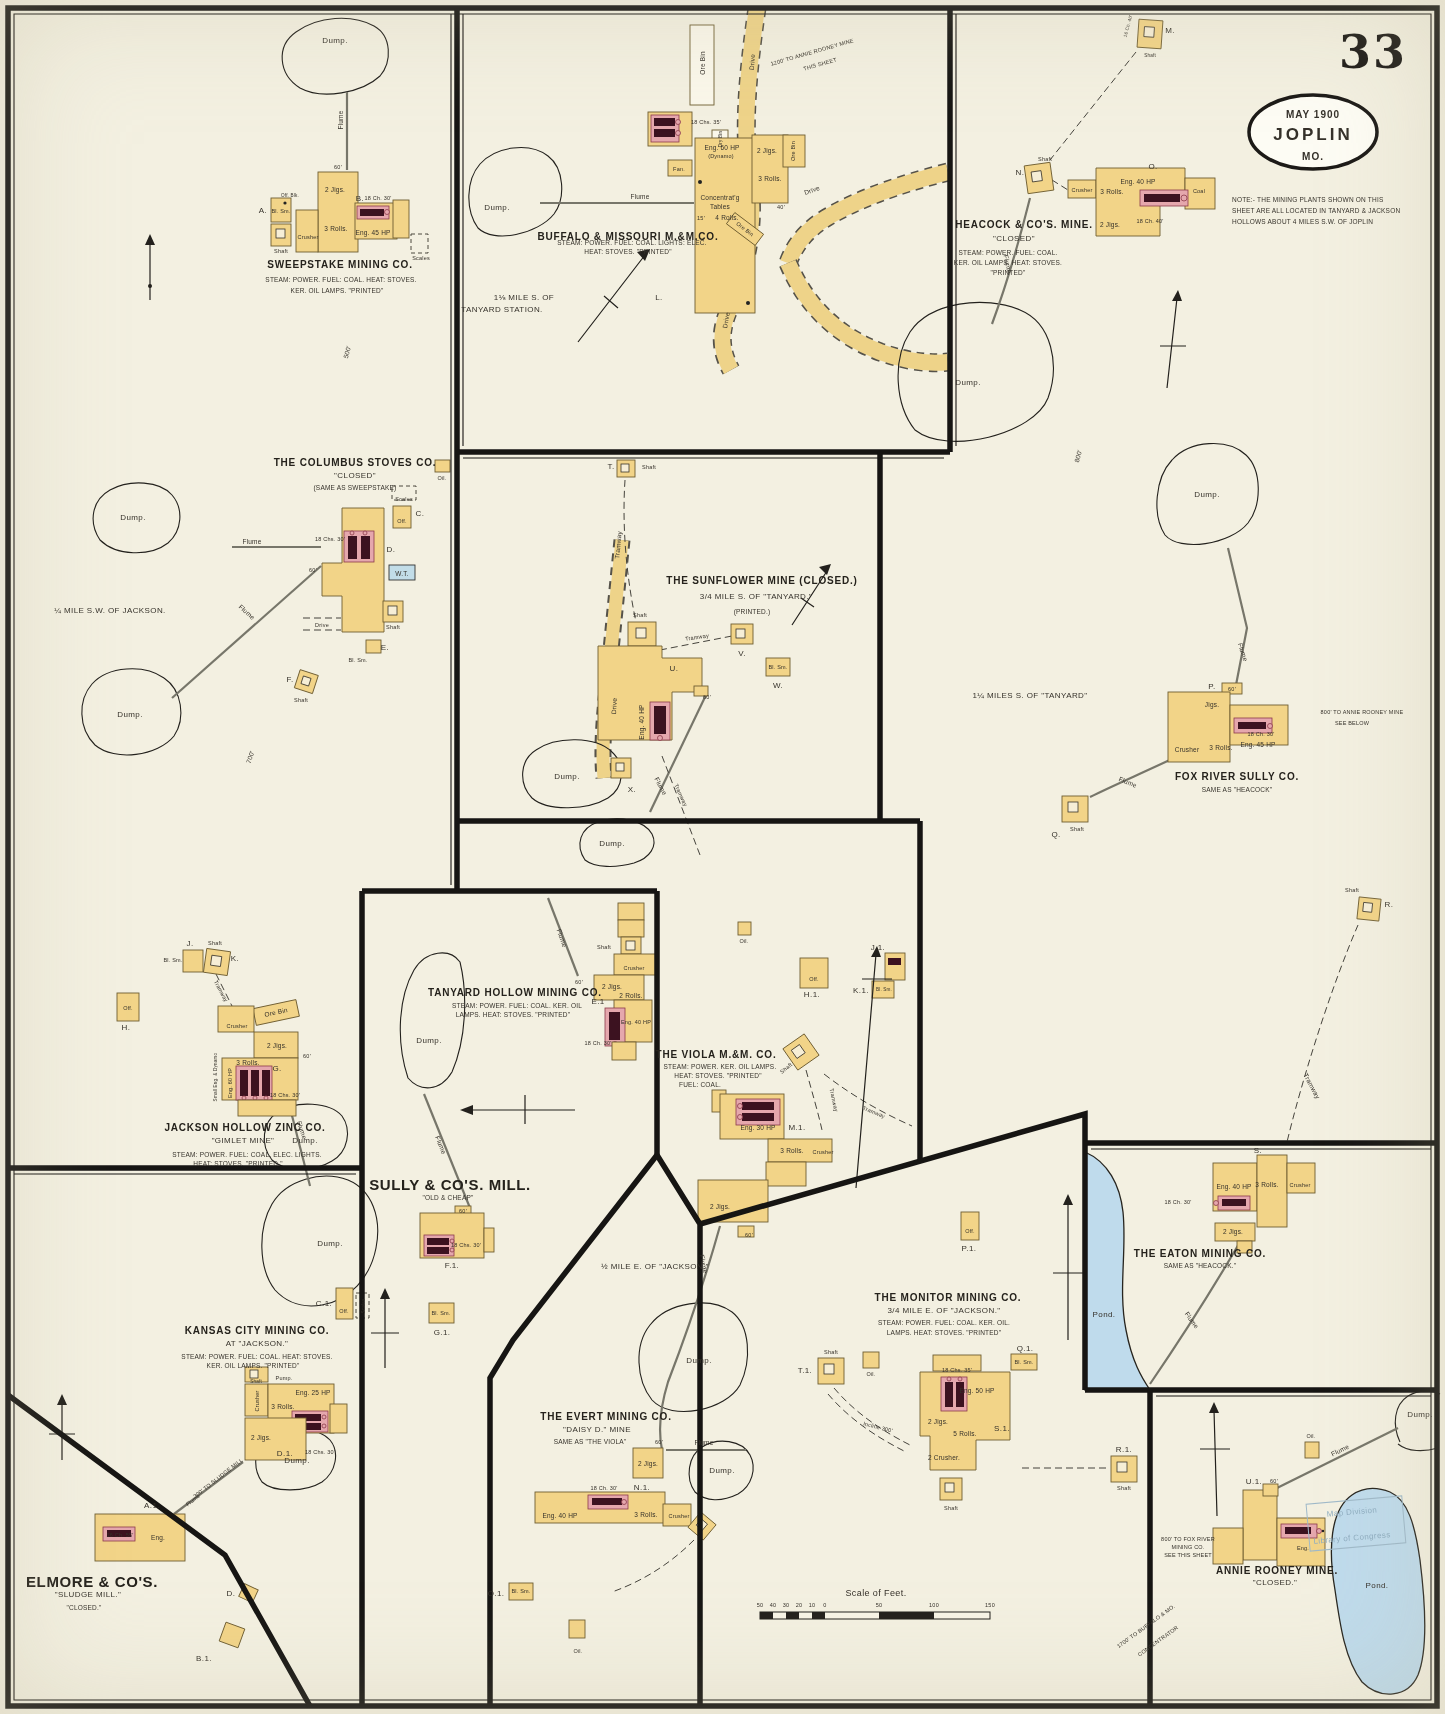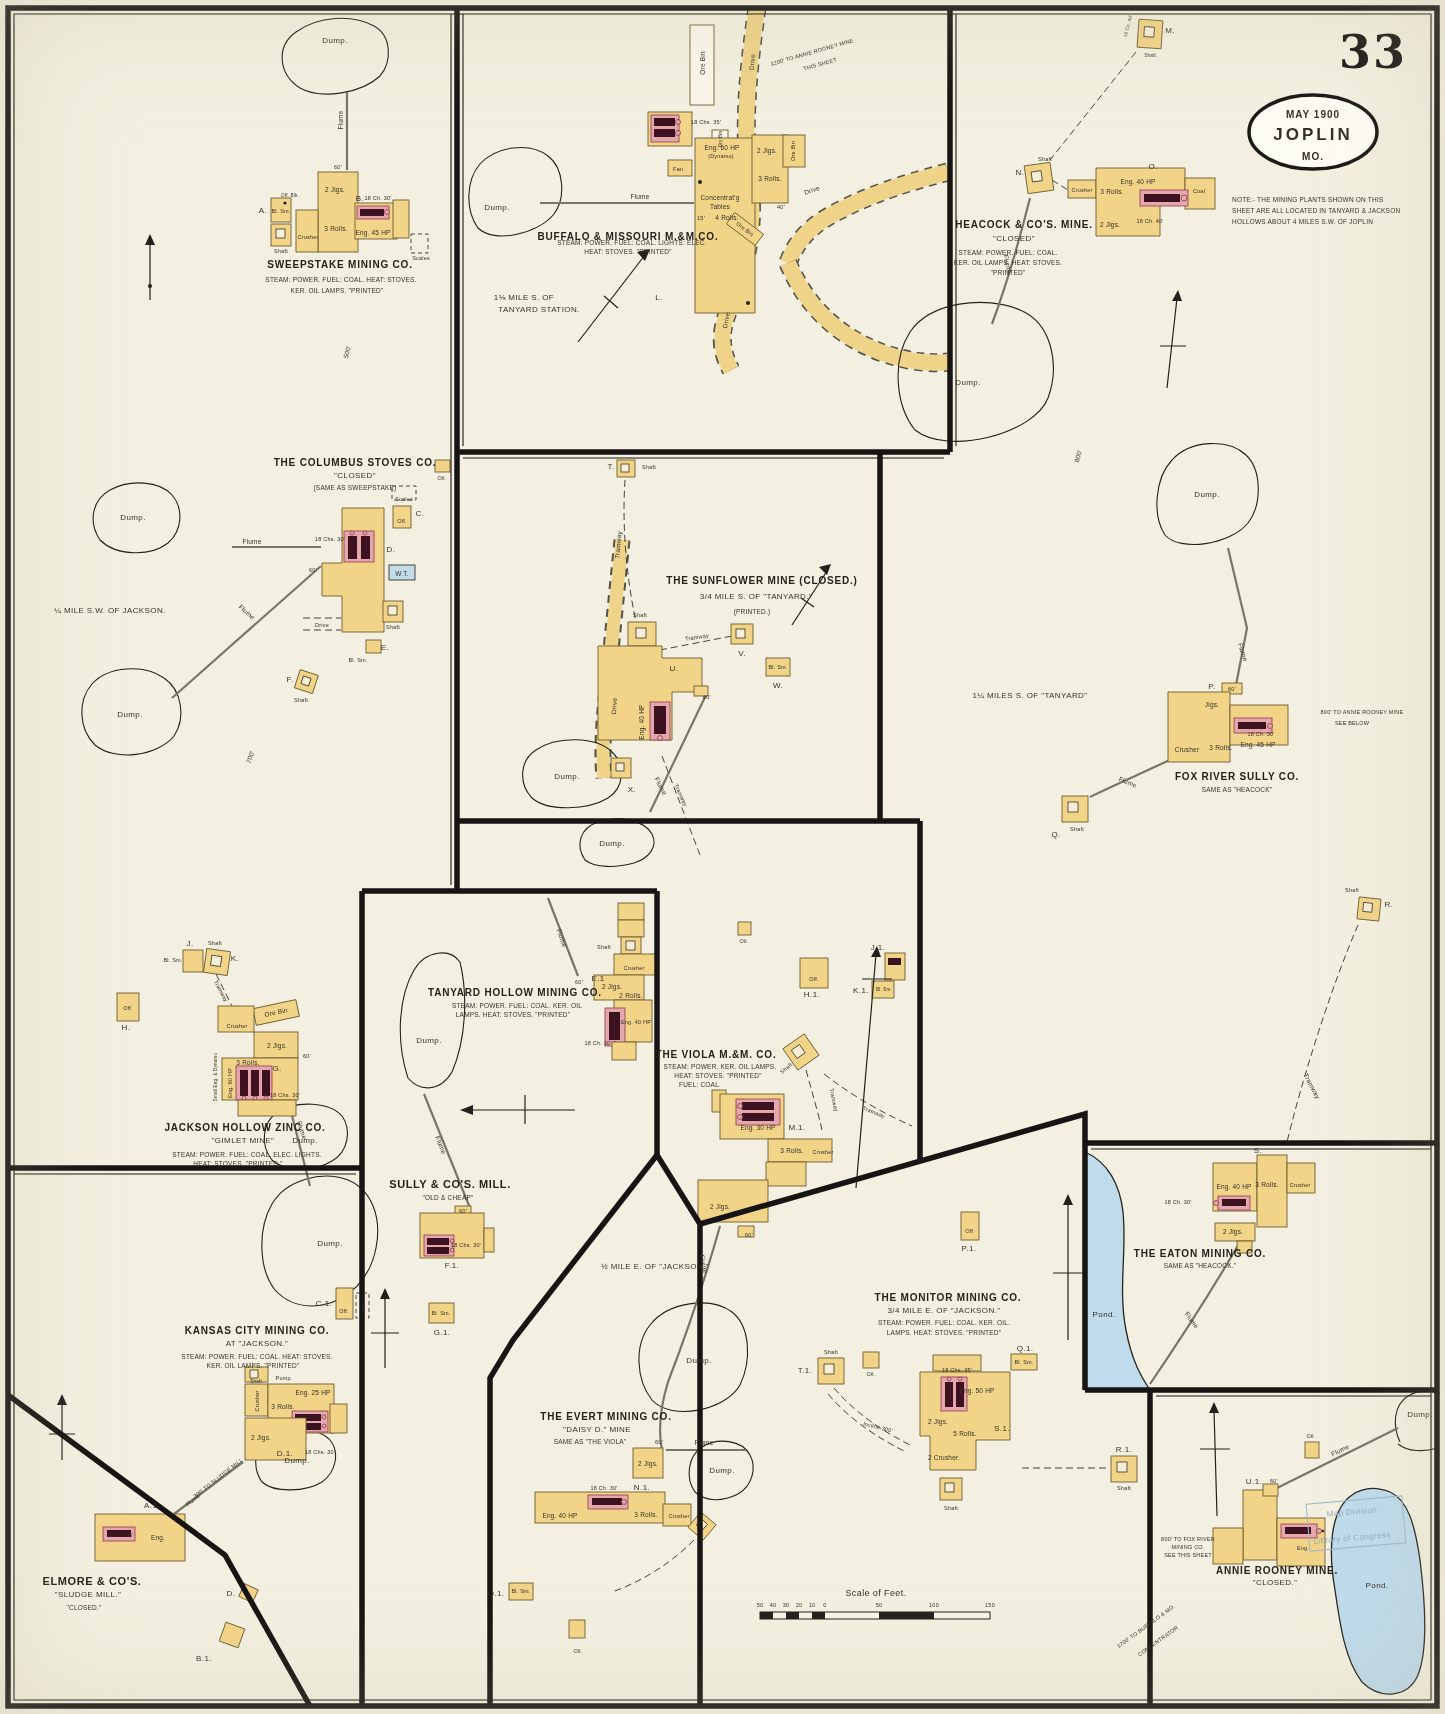--- a/index.html
+++ b/index.html
@@ -21,21 +21,21 @@
   .bd{fill:none;stroke:#161513;stroke-width:5.5}
   .bd2{fill:none;stroke:#161513;stroke-width:1.1}
   .rd{fill:none;stroke:#eed389;stroke-width:16}
   .rde{fill:none;stroke:#55524a;stroke-width:19;stroke-dasharray:8 6}
   .cpl{stroke:#23211d;stroke-width:1.2;fill:none}
   .cph{fill:#23211d}
   .lc{fill:none;stroke:#9fb9c9;stroke-width:1}
   .l{position:absolute;white-space:nowrap;transform:translate(-50%,-50%);
      font-size:7px;letter-spacing:.2px;color:#35312a;text-align:center}
   .t{font-size:10px;font-weight:700;letter-spacing:.8px;color:#25221c}
-  .t9{font-size:11px;font-weight:700;letter-spacing:.6px;color:#25221c}
+  .t9{font-size:15px;font-weight:700;letter-spacing:.6px;color:#25221c}
   .s{font-size:8px;letter-spacing:.4px}
   .d{font-size:6.5px}
   .x{font-size:5.5px}
   .x4{font-size:4.6px}
   .la{transform:translate(0,-50%);text-align:left}
   .pg{font-family:"DejaVu Serif",serif;font-size:46px;font-weight:700;color:#1c1a17;letter-spacing:2px}
   .stc{font-weight:700;letter-spacing:3px;font-size:17px}
   .std{font-size:10px;font-weight:700;letter-spacing:1px}
   .blue{color:#8fadc0}
 </style>
@@ -501,21 +501,21 @@
 <div class="l s" style="left:133px;top:517px">Dump.</div>
 <div class="l s" style="left:130px;top:714px">Dump.</div>
 <div class="l s" style="left:110px;top:610px">¼ MILE S.W. OF JACKSON.</div>
 <div class="l d" style="left:250px;top:757px;transform:translate(-50%,-50%) rotate(-70deg)">700'</div>
 
 <div class="l s" style="left:497px;top:207px">Dump.</div>
 <div class="l t" style="left:628px;top:236px">BUFFALO &amp; MISSOURI M.&amp;M.CO.</div>
 <div class="l d" style="left:632px;top:242px">STEAM: POWER. FUEL: COAL. LIGHTS: ELEC.</div>
 <div class="l d" style="left:628px;top:251px">HEAT: STOVES. "PRINTED"</div>
 <div class="l s" style="left:524px;top:297px">1⅛ MILE S. OF</div>
-<div class="l s" style="left:539px;top:309px">TANYARD STATION.</div>
+<div class="l s" style="left:502px;top:309px">TANYARD STATION.</div>
 <div class="l x" style="left:706px;top:122px">18 Chs. 35'</div>
 <div class="l d" style="left:722px;top:147px">Eng. 60 HP</div>
 <div class="l x" style="left:721px;top:156px">(Dynamo)</div>
 <div class="l x" style="left:679px;top:169px">Fan.</div>
 <div class="l d" style="left:767px;top:150px">2 Jigs.</div>
 <div class="l d" style="left:770px;top:178px">3 Rolls.</div>
 <div class="l x" style="left:793px;top:151px;transform:translate(-50%,-50%) rotate(-90deg)">Ore Bin</div>
 <div class="l d" style="left:720px;top:197px">Concentrat'g</div>
 <div class="l d" style="left:720px;top:206px">Tables</div>
 <div class="l x" style="left:701px;top:218px">15'</div>
@@ -694,21 +694,21 @@
 <div class="l s" style="left:612px;top:843px">Dump.</div>
 <div class="l d" style="left:562px;top:938px;transform:translate(-50%,-50%) rotate(70deg)">Flume</div>
 <div class="l x" style="left:604px;top:947px">Shaft</div>
 <div class="l x" style="left:634px;top:968px">Crusher</div>
 <div class="l d" style="left:612px;top:986px">2 Jigs.</div>
 <div class="l d" style="left:631px;top:995px">2 Rolls.</div>
 <div class="l x" style="left:579px;top:982px">60'</div>
 <div class="l t" style="left:515px;top:992px">TANYARD HOLLOW MINING CO.</div>
 <div class="l d" style="left:517px;top:1005px">STEAM: POWER. FUEL: COAL. KER. OIL</div>
 <div class="l d" style="left:513px;top:1014px">LAMPS. HEAT: STOVES. "PRINTED"</div>
-<div class="l s" style="left:598px;top:978px">E.1</div>
+<div class="l s" style="left:598px;top:1001px">E.1</div>
 <div class="l x" style="left:636px;top:1022px">Eng. 40 HP</div>
 <div class="l x" style="left:598px;top:1043px">18 Ch. 30'</div>
 <div class="l s" style="left:429px;top:1040px">Dump.</div>
 <div class="l t" style="left:716px;top:1054px">THE VIOLA M.&amp;M. CO.</div>
 <div class="l d" style="left:720px;top:1066px">STEAM: POWER. KER. OIL LAMPS.</div>
 <div class="l d" style="left:718px;top:1075px">HEAT: STOVES. "PRINTED"</div>
 <div class="l d" style="left:700px;top:1084px">FUEL: COAL.</div>
 <div class="l x" style="left:814px;top:979px">Off.</div>
 <div class="l s" style="left:812px;top:994px">H.1.</div>
 <div class="l x" style="left:744px;top:941px">Oil.</div>

